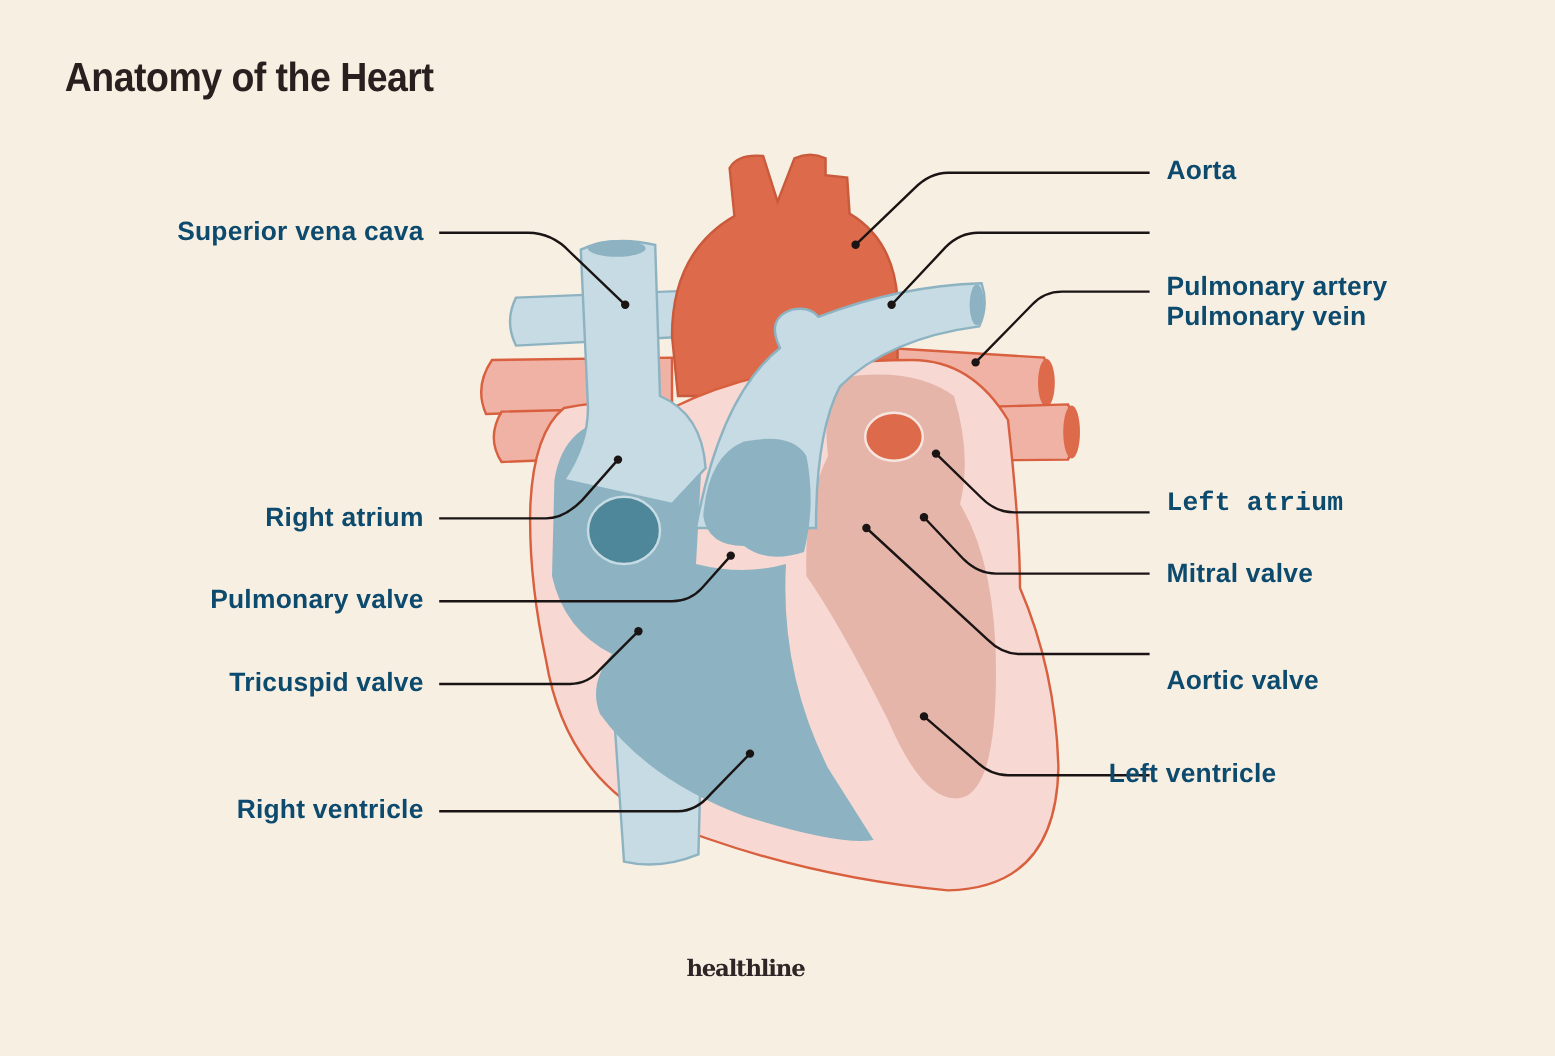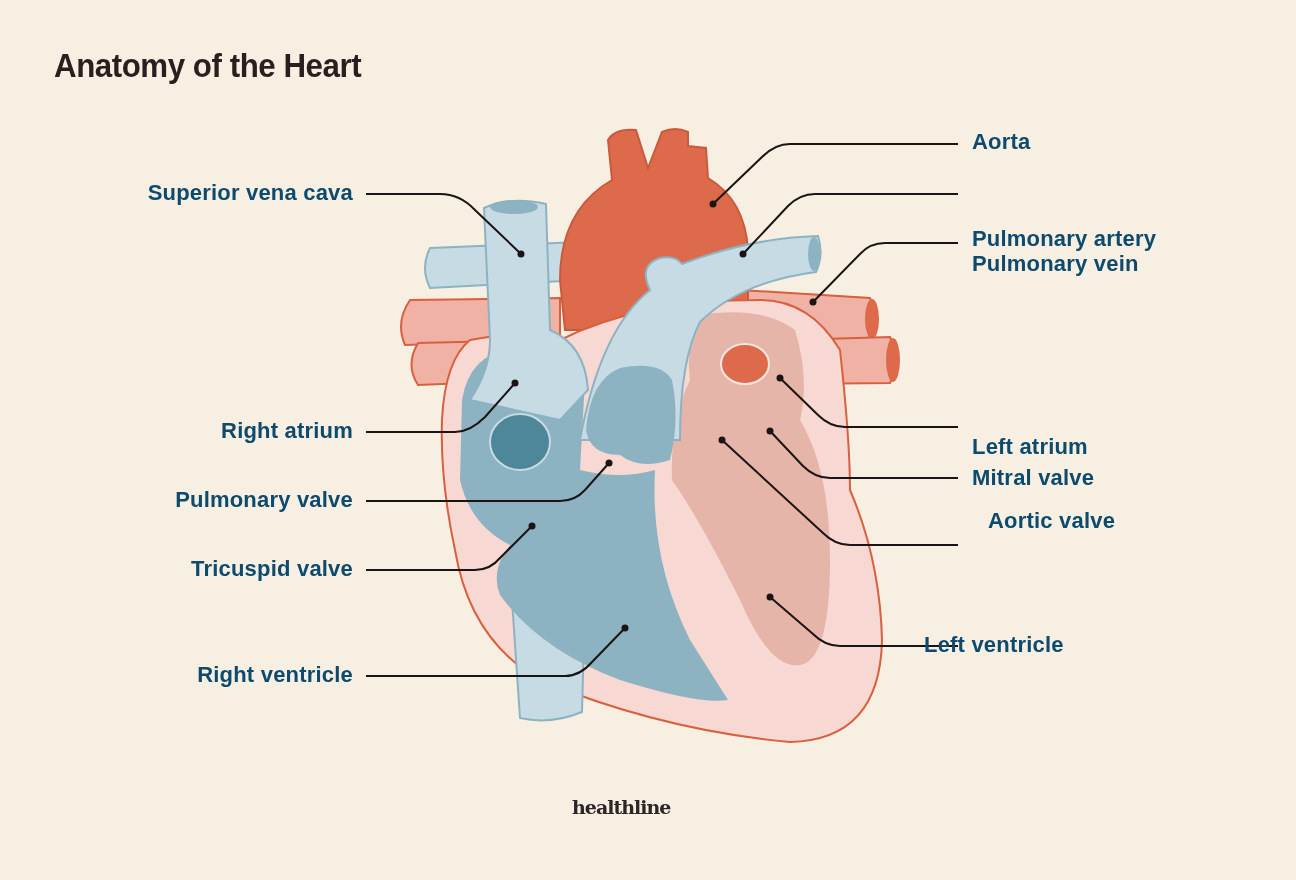--- a/index.html
+++ b/index.html
@@ -82,18 +82,18 @@
 
 <div class="label left" style="right:943px; top:180px;">Superior vena cava</div>
 <div class="label left" style="right:943px; top:418px;">Right atrium</div>
 <div class="label left" style="right:943px; top:487px;">Pulmonary valve</div>
 <div class="label left" style="right:943px; top:556px;">Tricuspid valve</div>
 <div class="label left" style="right:943px; top:662px;">Right ventricle</div>
 
 <div class="label" style="left:972px; top:129px;">Aorta</div>
 <div class="label" style="left:972px; top:178px;margin-top:48px;">Pulmonary artery</div>
 <div class="label" style="left:972px; top:229px;margin-top:22px;">Pulmonary vein</div>
-<div class="label" style="left:972px; top:434px;">Left atrium</div>
+<div class="label" style="left:972px; top:407px;font-family:Liberation Mono, monospace;">Left atrium</div>
 <div class="label" style="left:972px; top:465px;">Mitral valve</div>
-<div class="label" style="left:972px; top:508px;margin-left:16px;">Aortic valve</div>
+<div class="label" style="left:972px; top:554px;">Aortic valve</div>
 <div class="label" style="left:924px; top:632px;">Left ventricle</div>
 
 <div class="brand">healthline</div>
 
 </body></html>

